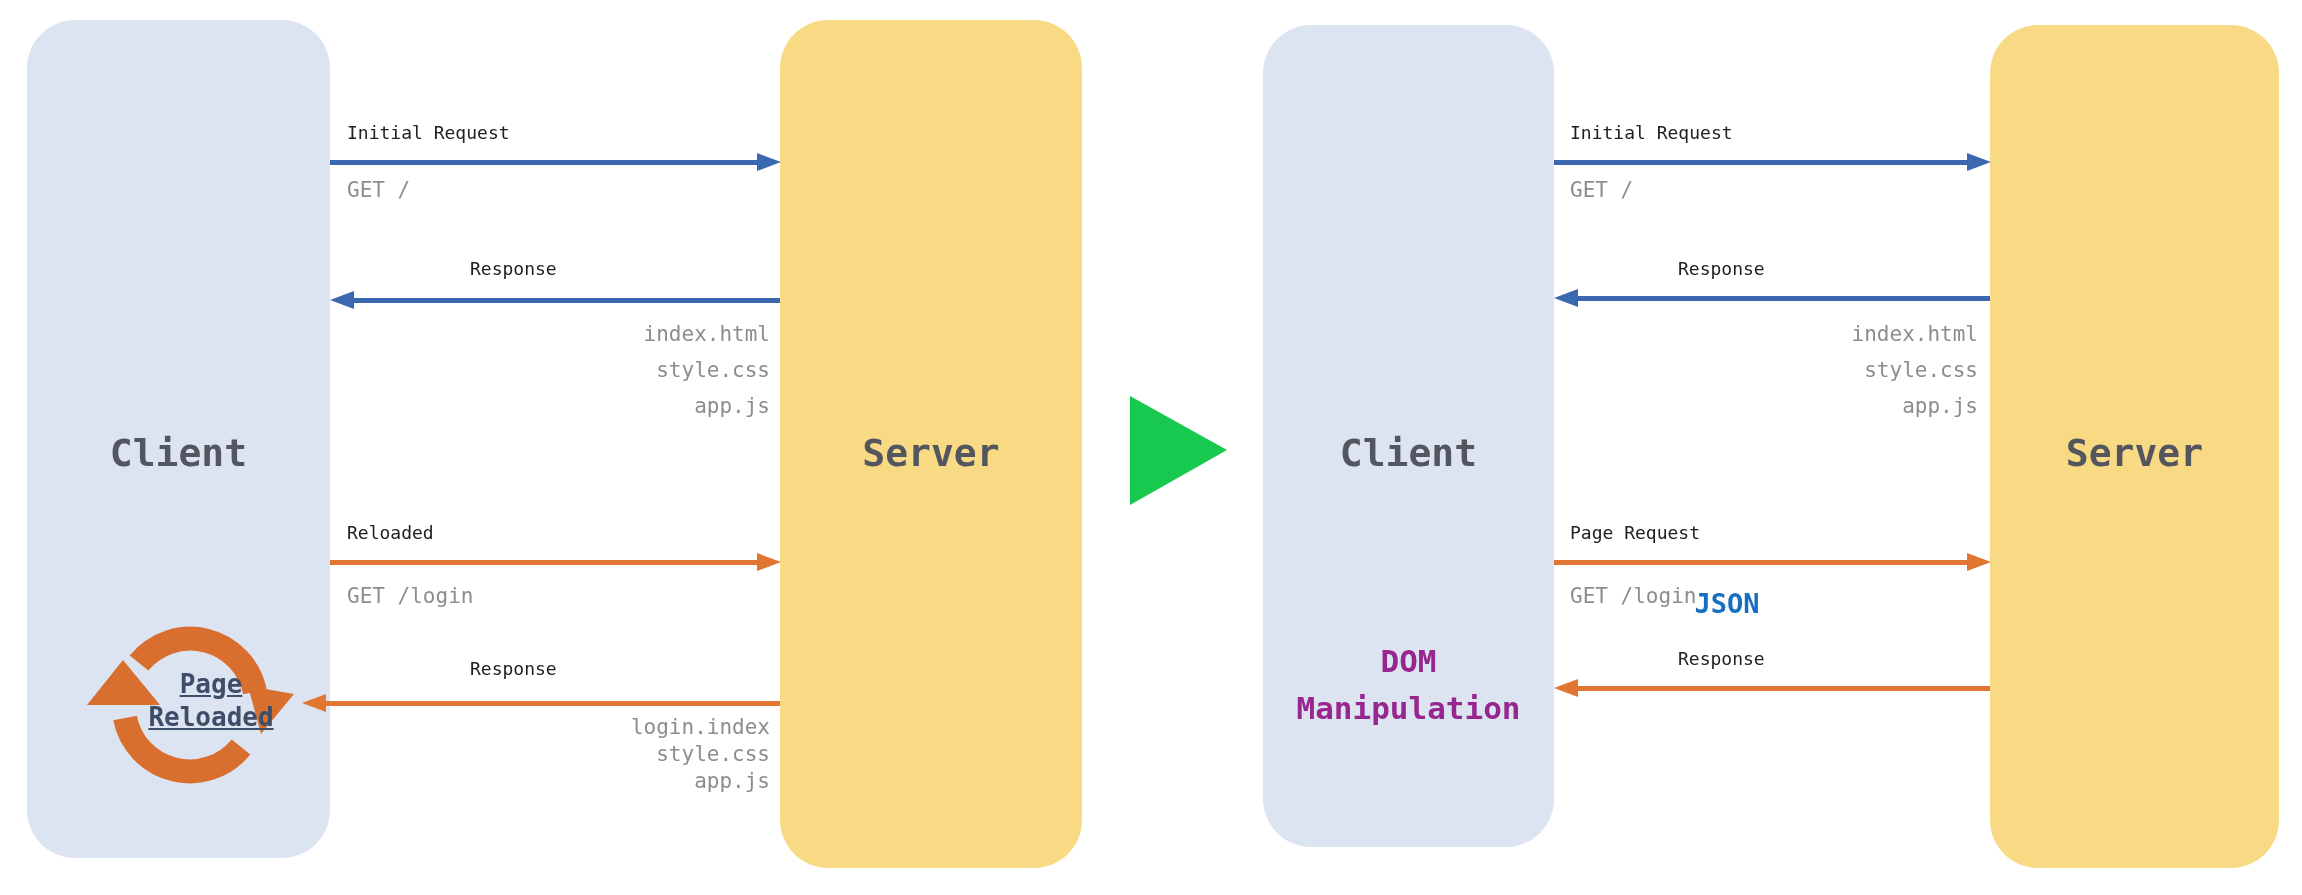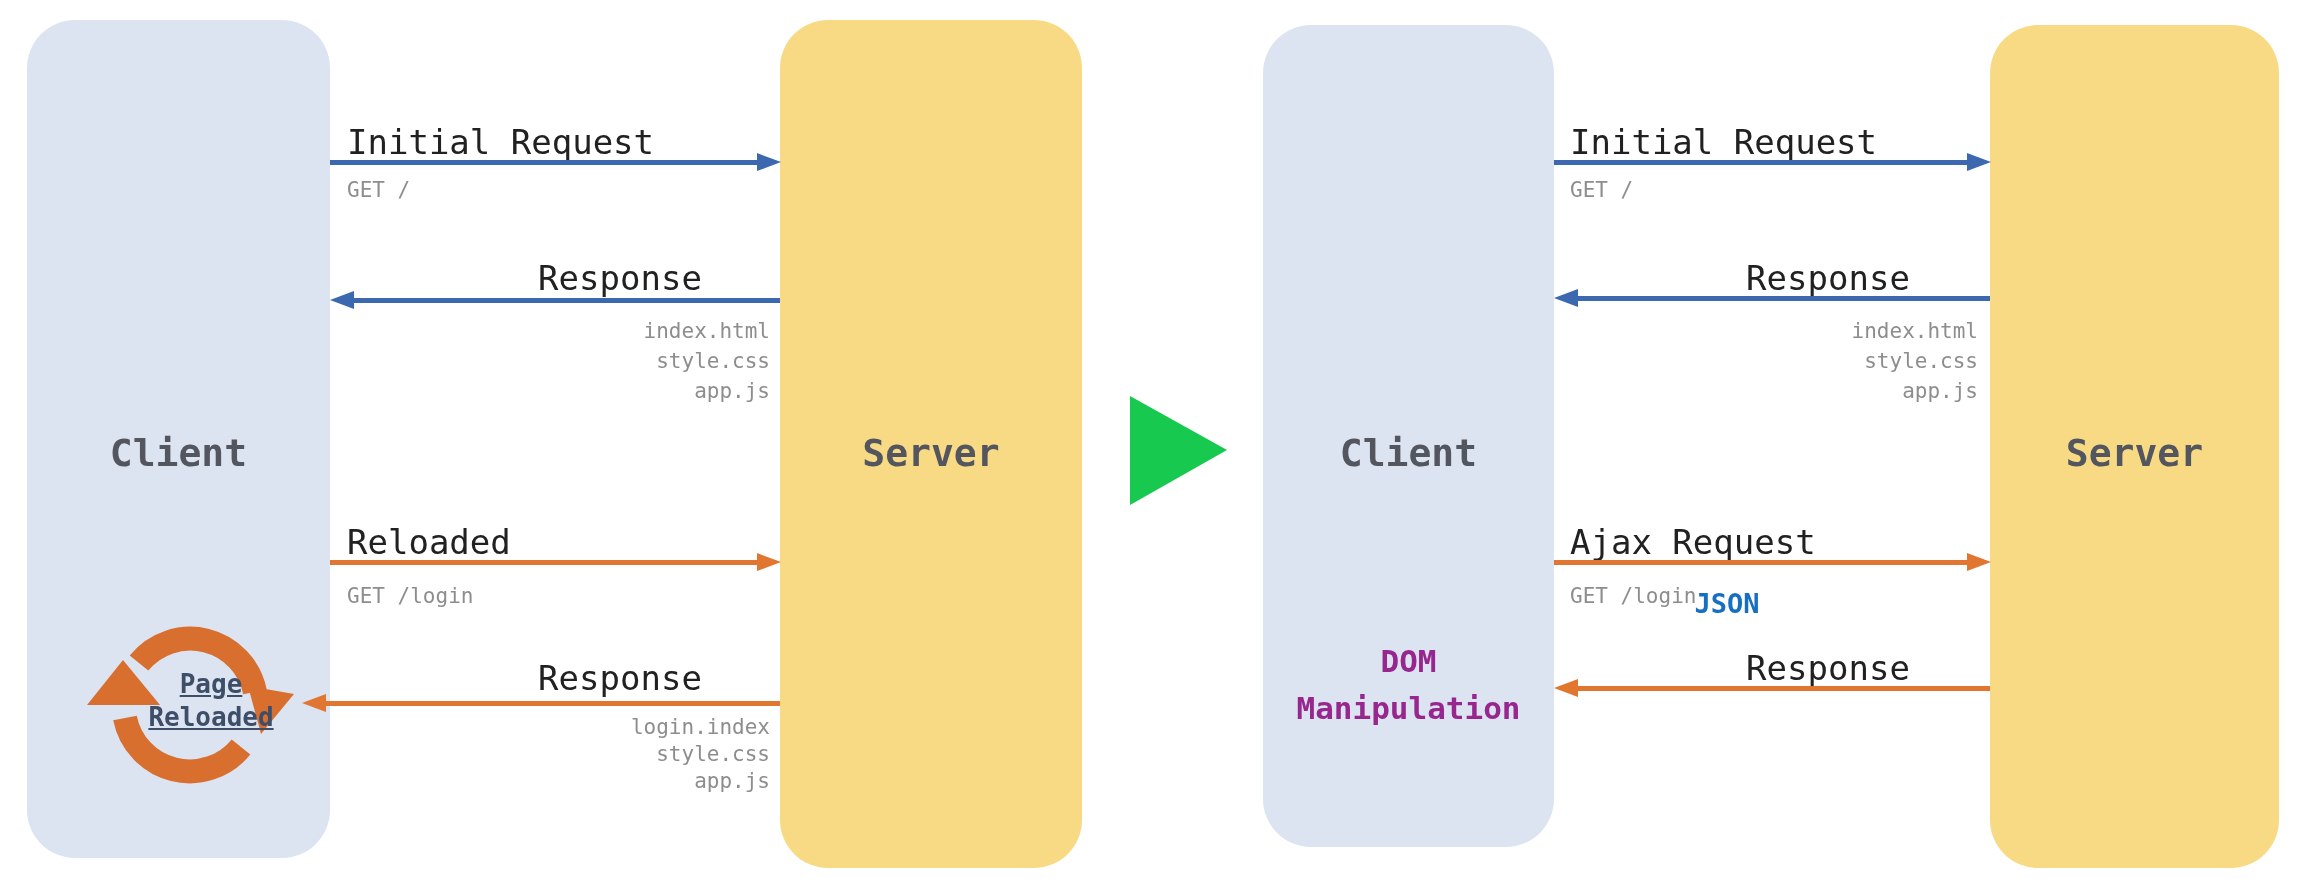--- a/index.html
+++ b/index.html
@@ -21,24 +21,24 @@
     text-align:center; letter-spacing:0px;
   }
   .arrow-line{height:5px;}
   .arrow-line.blue{background:var(--blue);}
   .arrow-line.orange{background:var(--orange);}
   .head{width:0;height:0;border-top:9px solid transparent;border-bottom:9px solid transparent;}
   .head-right.blue{border-left:24px solid var(--blue);}
   .head-left.blue{border-right:24px solid var(--blue);}
   .head-right.orange{border-left:24px solid var(--orange);}
   .head-left.orange{border-right:24px solid var(--orange);}
-  .flow-label{font-size:34px;color:var(--label);white-space:nowrap;}
+  .flow-label{font-size:18px;color:var(--label);white-space:nowrap;}
   .flow-sub{font-size:21px;color:var(--sub_label);white-space:nowrap;}
-  .files{font-size:21px;color:var(--sub_label);text-align:right;white-space:pre-line;line-height:30px;}
-  .ralign{text-align:center;}
+  .files{font-size:21px;color:var(--sub_label);text-align:right;white-space:pre-line;line-height:36px;}
+  .ralign{text-align:left;}
   .reload-caption{
     font-size:26px;font-weight:bold;color:var(--reload_text);
     text-align:center;white-space:pre-line;line-height:33px;text-decoration:underline;
   }
   .dom-caption{
     font-size:31px;font-weight:bold;color:var(--purple);
     text-align:center;white-space:pre-line;line-height:47px;
   }
   .json-label{font-size:27px;font-weight:bold;color:var(--json_blue);text-align:center;}
   .reload-arc{stroke:var(--icon_orange);stroke-width:24;fill:none;}
@@ -109,21 +109,21 @@
     <div class="abs head head-right blue" style="left:1967px;top:153px;"></div>
     <div class="abs flow-sub" style="left:1570px;top:178px;">GET /</div>
 
     <div class="abs flow-label ralign" style="left:1678px;top:258px;width:300px;">Response</div>
     <div class="abs head head-left blue" style="left:1554px;top:289px;"></div>
     <div class="abs arrow-line blue" style="left:1578px;top:296px;width:412px;"></div>
     <div class="abs files" style="left:1678px;top:316px;width:300px;">index.html
 style.css
 app.js</div>
 
-    <div class="abs flow-label" style="left:1570px;top:522px;">Ajax Request</div>
+    <div class="abs flow-label" style="left:1570px;top:522px;">Page Request</div>
     <div class="abs arrow-line orange" style="left:1554px;top:560px;width:413px;"></div>
     <div class="abs head head-right orange" style="left:1967px;top:553px;"></div>
     <div class="abs flow-sub" style="left:1570px;top:584px;">GET /login</div>
 
     <div class="abs json-label" style="left:1627px;top:588px;width:200px;">JSON</div>
 
     <div class="abs flow-label ralign" style="left:1678px;top:648px;width:300px;">Response</div>
     <div class="abs head head-left orange" style="left:1554px;top:679px;"></div>
     <div class="abs arrow-line orange" style="left:1578px;top:686px;width:412px;"></div>
 

